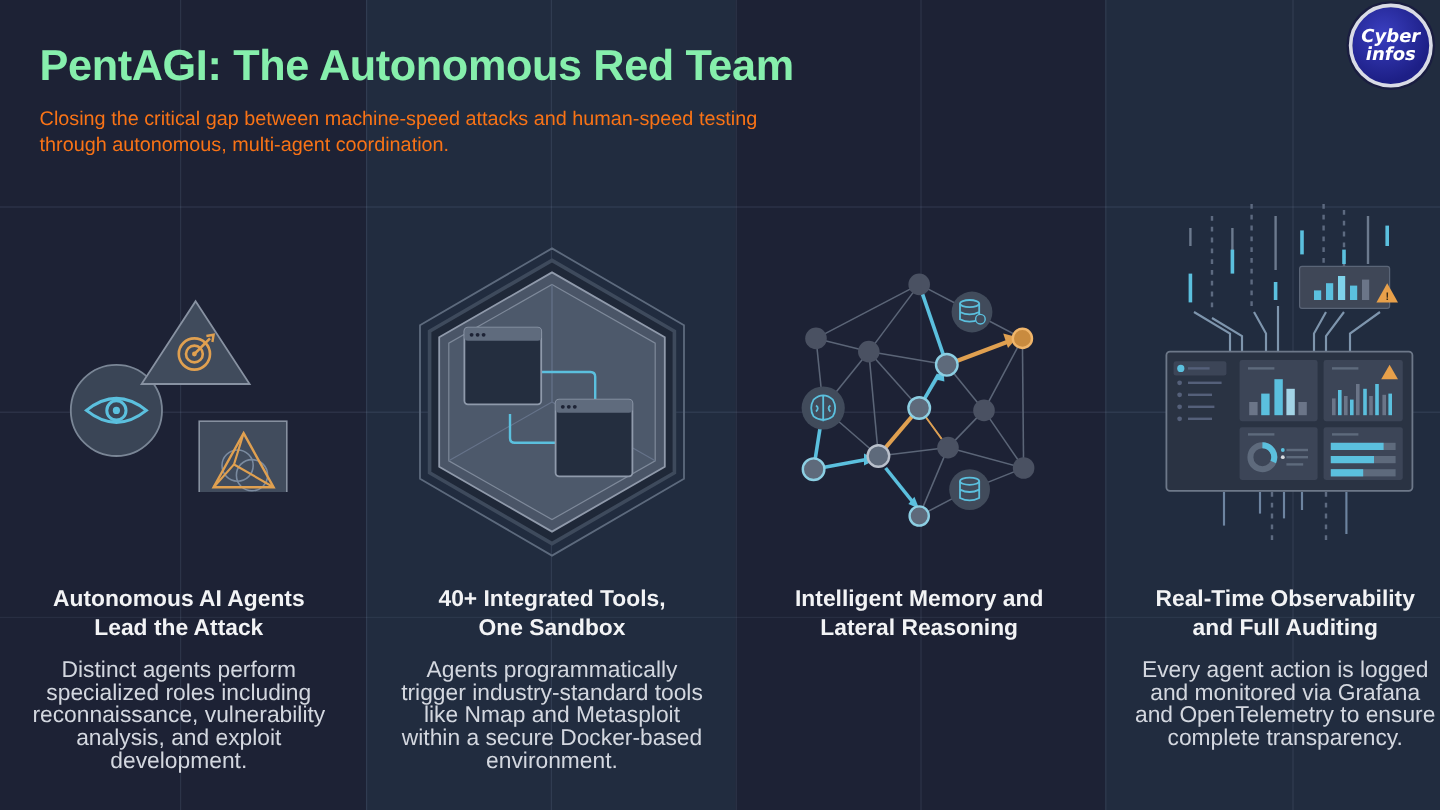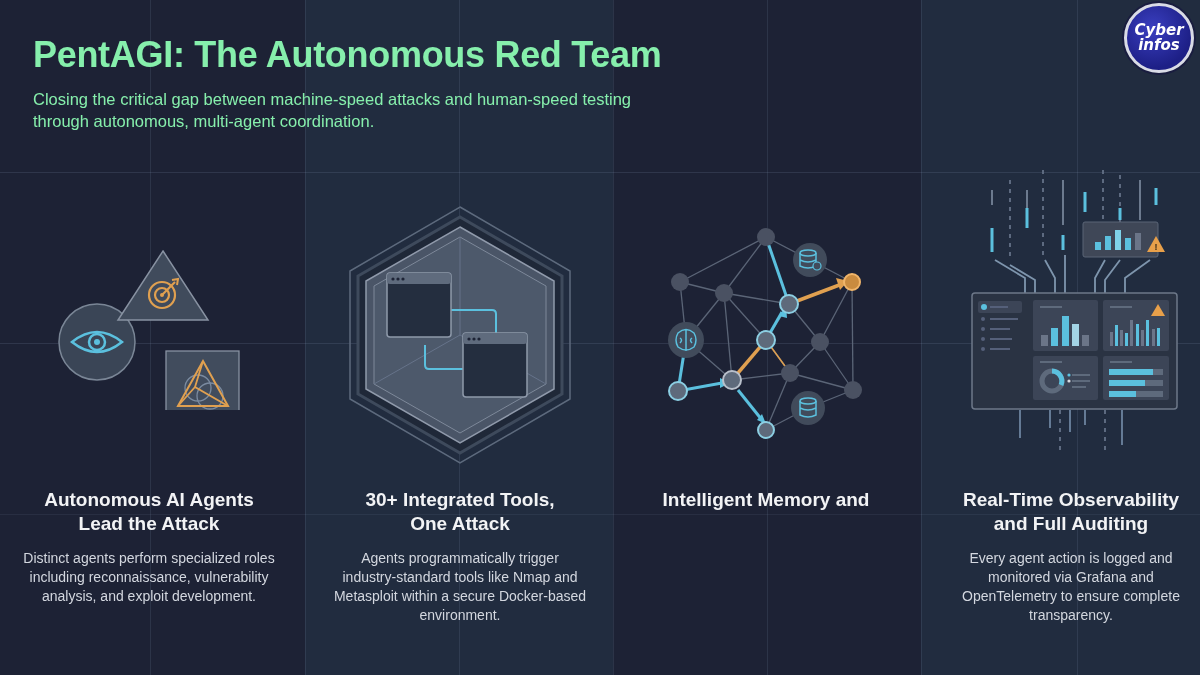--- a/index.html
+++ b/index.html
@@ -6,28 +6,28 @@
   body{width:1200px;height:675px;overflow:hidden;background:#1d2335;font-family:"Liberation Sans",sans-serif;position:relative;}
   .band{position:absolute;top:0;height:675px;}
   .b1{left:0;width:305px;background:#1d2235;}
   .b2{left:305px;width:308px;background:#212c3f;}
   .b3{left:613px;width:308px;background:#1d2235;}
   .b4{left:921px;width:279px;background:#212c3f;}
   .vline{position:absolute;top:0;height:675px;width:1px;background:rgba(140,160,190,0.14);}
   .hline{position:absolute;left:0;width:1200px;height:1px;background:rgba(140,160,190,0.16);}
   .header{position:absolute;left:33px;top:34px;}
   .title{color:#86efac;font-size:36px;font-weight:bold;letter-spacing:-0.3px;margin:0;}
-  .subtitle{color:#86efac;font-size:16.5px;line-height:22px;margin-top:12px;width:640px;}
+  .subtitle{color:#f97316;font-size:16.5px;line-height:22px;margin-top:12px;width:640px;}
   .logo{position:absolute;left:1124px;top:3px;width:70px;height:70px;border-radius:50%;
         background:radial-gradient(circle at 40% 35%,#3a3fc0,#1d1f86 70%);border:3px solid #d9dbe6;box-sizing:border-box;
         box-shadow:0 0 0 2px #1a1d40;display:flex;flex-direction:column;align-items:center;justify-content:center;}
   .logo span{color:#fff;font-weight:bold;font-style:italic;font-size:15px;line-height:15px;font-family:"DejaVu Sans",sans-serif;}
   .col{position:absolute;top:488px;text-align:center;}
   .col h3{margin:0;color:#f2f3f5;font-size:19px;font-weight:bold;line-height:24px;}
-  .col p{margin:13px 0 0 0;color:#d3d7df;font-size:14px;line-height:19px;}
+  .col p{margin:13px 0 0 0;color:#d3d7df;font-size:19px;line-height:19px;}
   .ill{position:absolute;}
 </style>
 </head>
 <body>
 
 <div class="band b1"></div>
 <div class="band b2"></div>
 <div class="band b3"></div>
 <div class="band b4"></div>
 <div class="vline" style="left:150px"></div>
@@ -289,22 +289,22 @@
       <line x1="135" y1="240" x2="135" y2="255"></line>
     <line x1="172" y1="240" x2="172" y2="275"></line>
   </g>
 </svg>
 
 <div class="col" style="left:8px;width:282px">
   <h3><span>Autonomous AI Agents</span><br><span>Lead the Attack</span></h3>
   <p style="padding:0 10px">Distinct agents perform specialized roles including reconnaissance, vulnerability analysis, and exploit development.</p>
 </div>
 <div class="col" style="left:315px;width:290px">
-  <h3><span>30+ Integrated Tools,</span><br><span>One Attack</span></h3>
+  <h3><span>40+ Integrated Tools,</span><br><span>One Sandbox</span></h3>
   <p style="padding:0 18px">Agents programmatically trigger industry-standard tools like Nmap and Metasploit within a secure Docker-based environment.</p>
 </div>
 <div class="col" style="left:620px;width:292px">
-  <h3><span>Intelligent Memory and</span><br></h3>
+  <h3><span>Intelligent Memory and</span><br><span>Lateral Reasoning</span></h3>
 </div>
 <div class="col" style="left:940px;width:262px">
   <h3><span>Real-Time Observability</span><br><span>and Full Auditing</span></h3>
   <p style="padding:0 4px">Every agent action is logged and monitored via Grafana and OpenTelemetry to ensure complete transparency.</p>
 </div>
 
 </body></html>

